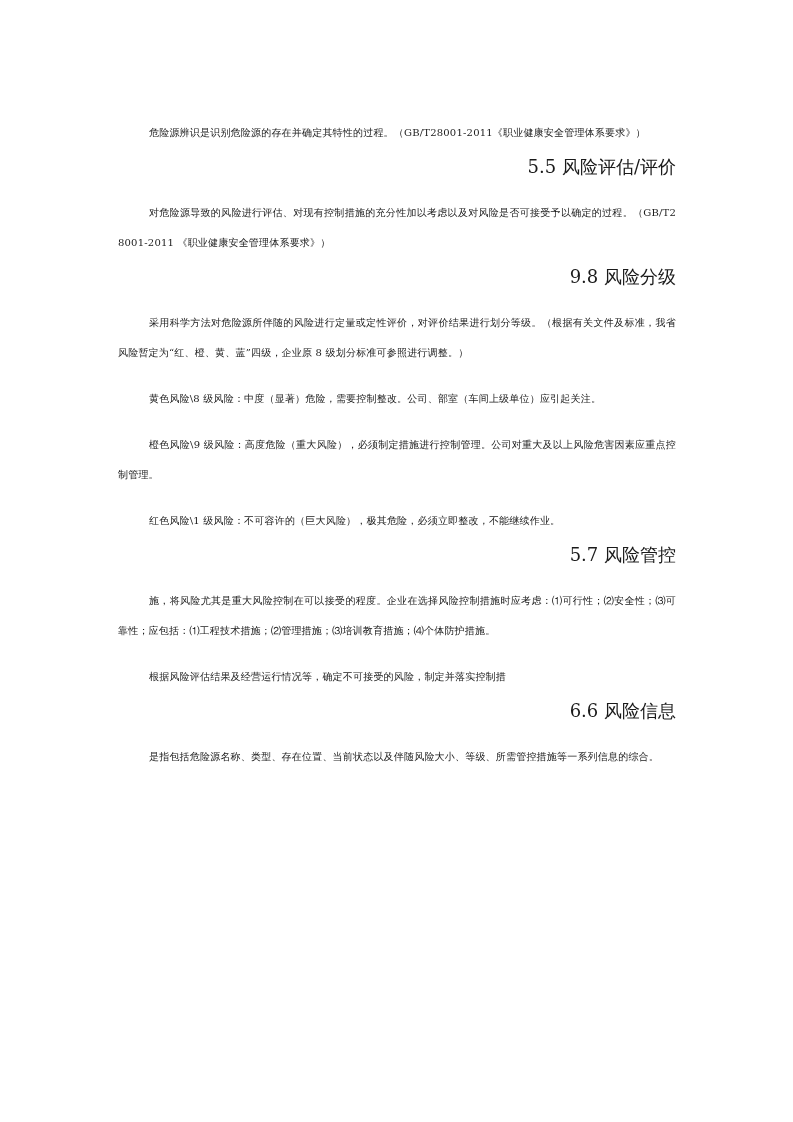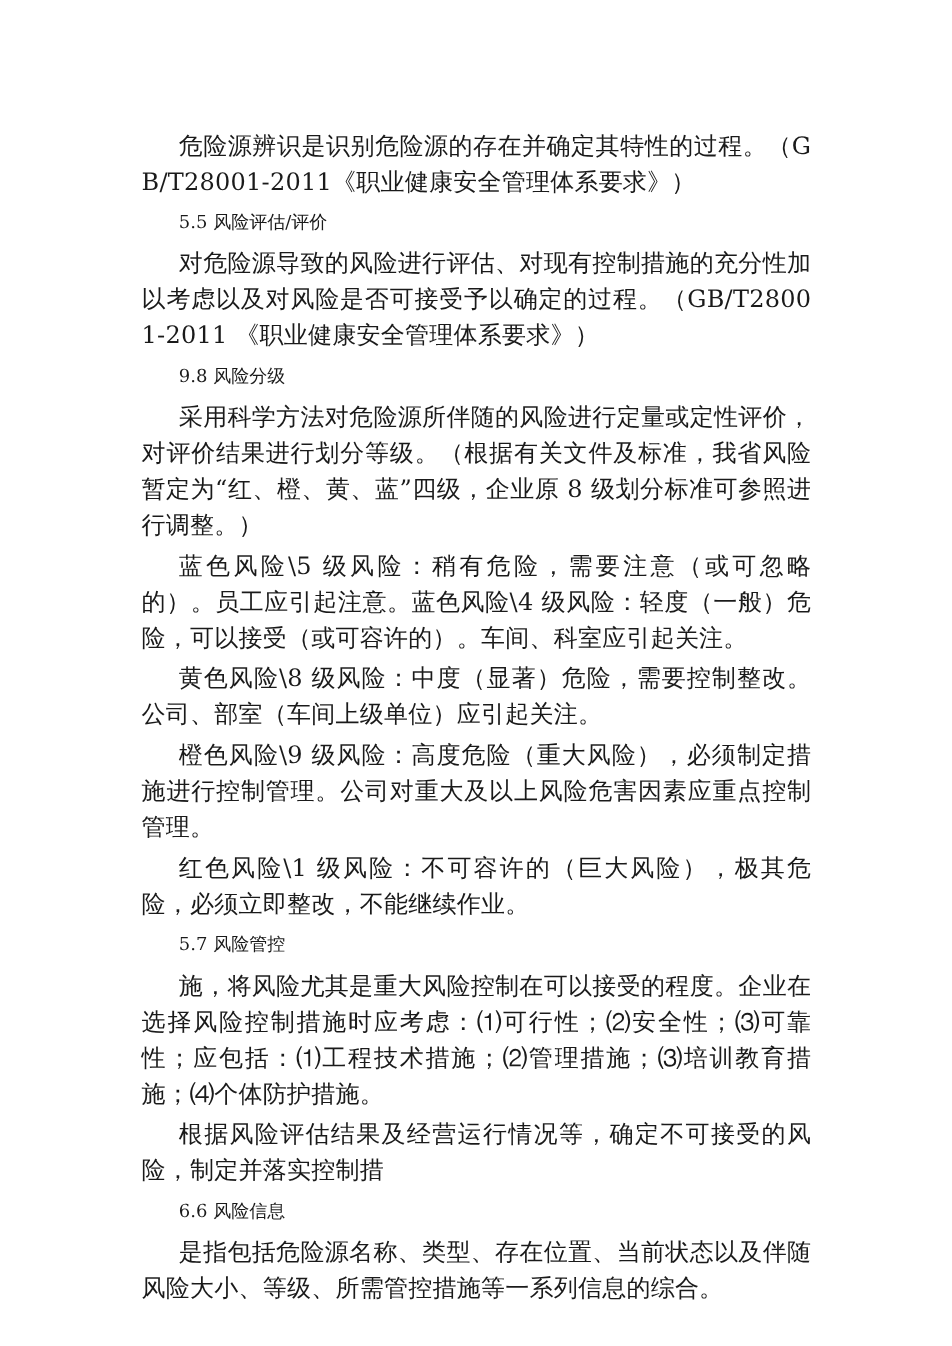--- a/index.html
+++ b/index.html
@@ -15,46 +15,46 @@
       font-family: "DejaVu Serif", "Liberation Serif", serif;
       color: #1a1a1a;
     }
     .page {
       position: absolute;
       left: 118px;
       top: 102px;
       width: 558px;
     }
     .para {
-      margin: 4px 0 4px 0;
-      font-size: 20px;
+      margin: 16px 0 4px 0;
+      font-size: 10px;
       line-height: 30px;
       text-align: justify;
       text-justify: inter-ideograph;
       text-indent: 31px;
       letter-spacing: 0.2px;
       word-break: break-all;
     }
     .heading {
       margin: 0 0 4px 0;
-      font-size: 15px;
+      font-size: 18px;
       line-height: 30px;
       text-indent: 31px;
+      text-align: right;
     }
   </style>
 </head>
 <body>
 
 <div class="page">
   <p class="para">危险源辨识是识别危险源的存在并确定其特性的过程。（GB/T28001-2011《职业健康安全管理体系要求》）</p>
   <p class="heading">5.5 风险评估/评价</p>
   <p class="para">对危险源导致的风险进行评估、对现有控制措施的充分性加以考虑以及对风险是否可接受予以确定的过程。（GB/T28001-2011 《职业健康安全管理体系要求》）</p>
   <p class="heading">9.8 风险分级</p>
   <p class="para">采用科学方法对危险源所伴随的风险进行定量或定性评价，对评价结果进行划分等级。（根据有关文件及标准，我省风险暂定为“红、橙、黄、蓝”四级，企业原 8 级划分标准可参照进行调整。）</p>
-  <p class="para">蓝色风险\5 级风险：稍有危险，需要注意（或可忽略的）。员工应引起注意。蓝色风险\4 级风险：轻度（一般）危险，可以接受（或可容许的）。车间、科室应引起关注。</p>
   <p class="para">黄色风险\8 级风险：中度（显著）危险，需要控制整改。公司、部室（车间上级单位）应引起关注。</p>
   <p class="para">橙色风险\9 级风险：高度危险（重大风险），必须制定措施进行控制管理。公司对重大及以上风险危害因素应重点控制管理。</p>
   <p class="para">红色风险\1 级风险：不可容许的（巨大风险），极其危险，必须立即整改，不能继续作业。</p>
   <p class="heading">5.7 风险管控</p>
   <p class="para">施，将风险尤其是重大风险控制在可以接受的程度。企业在选择风险控制措施时应考虑：⑴可行性；⑵安全性；⑶可靠性；应包括：⑴工程技术措施；⑵管理措施；⑶培训教育措施；⑷个体防护措施。</p>
   <p class="para">根据风险评估结果及经营运行情况等，确定不可接受的风险，制定并落实控制措</p>
   <p class="heading">6.6 风险信息</p>
   <p class="para">是指包括危险源名称、类型、存在位置、当前状态以及伴随风险大小、等级、所需管控措施等一系列信息的综合。</p>
 </div>
 

